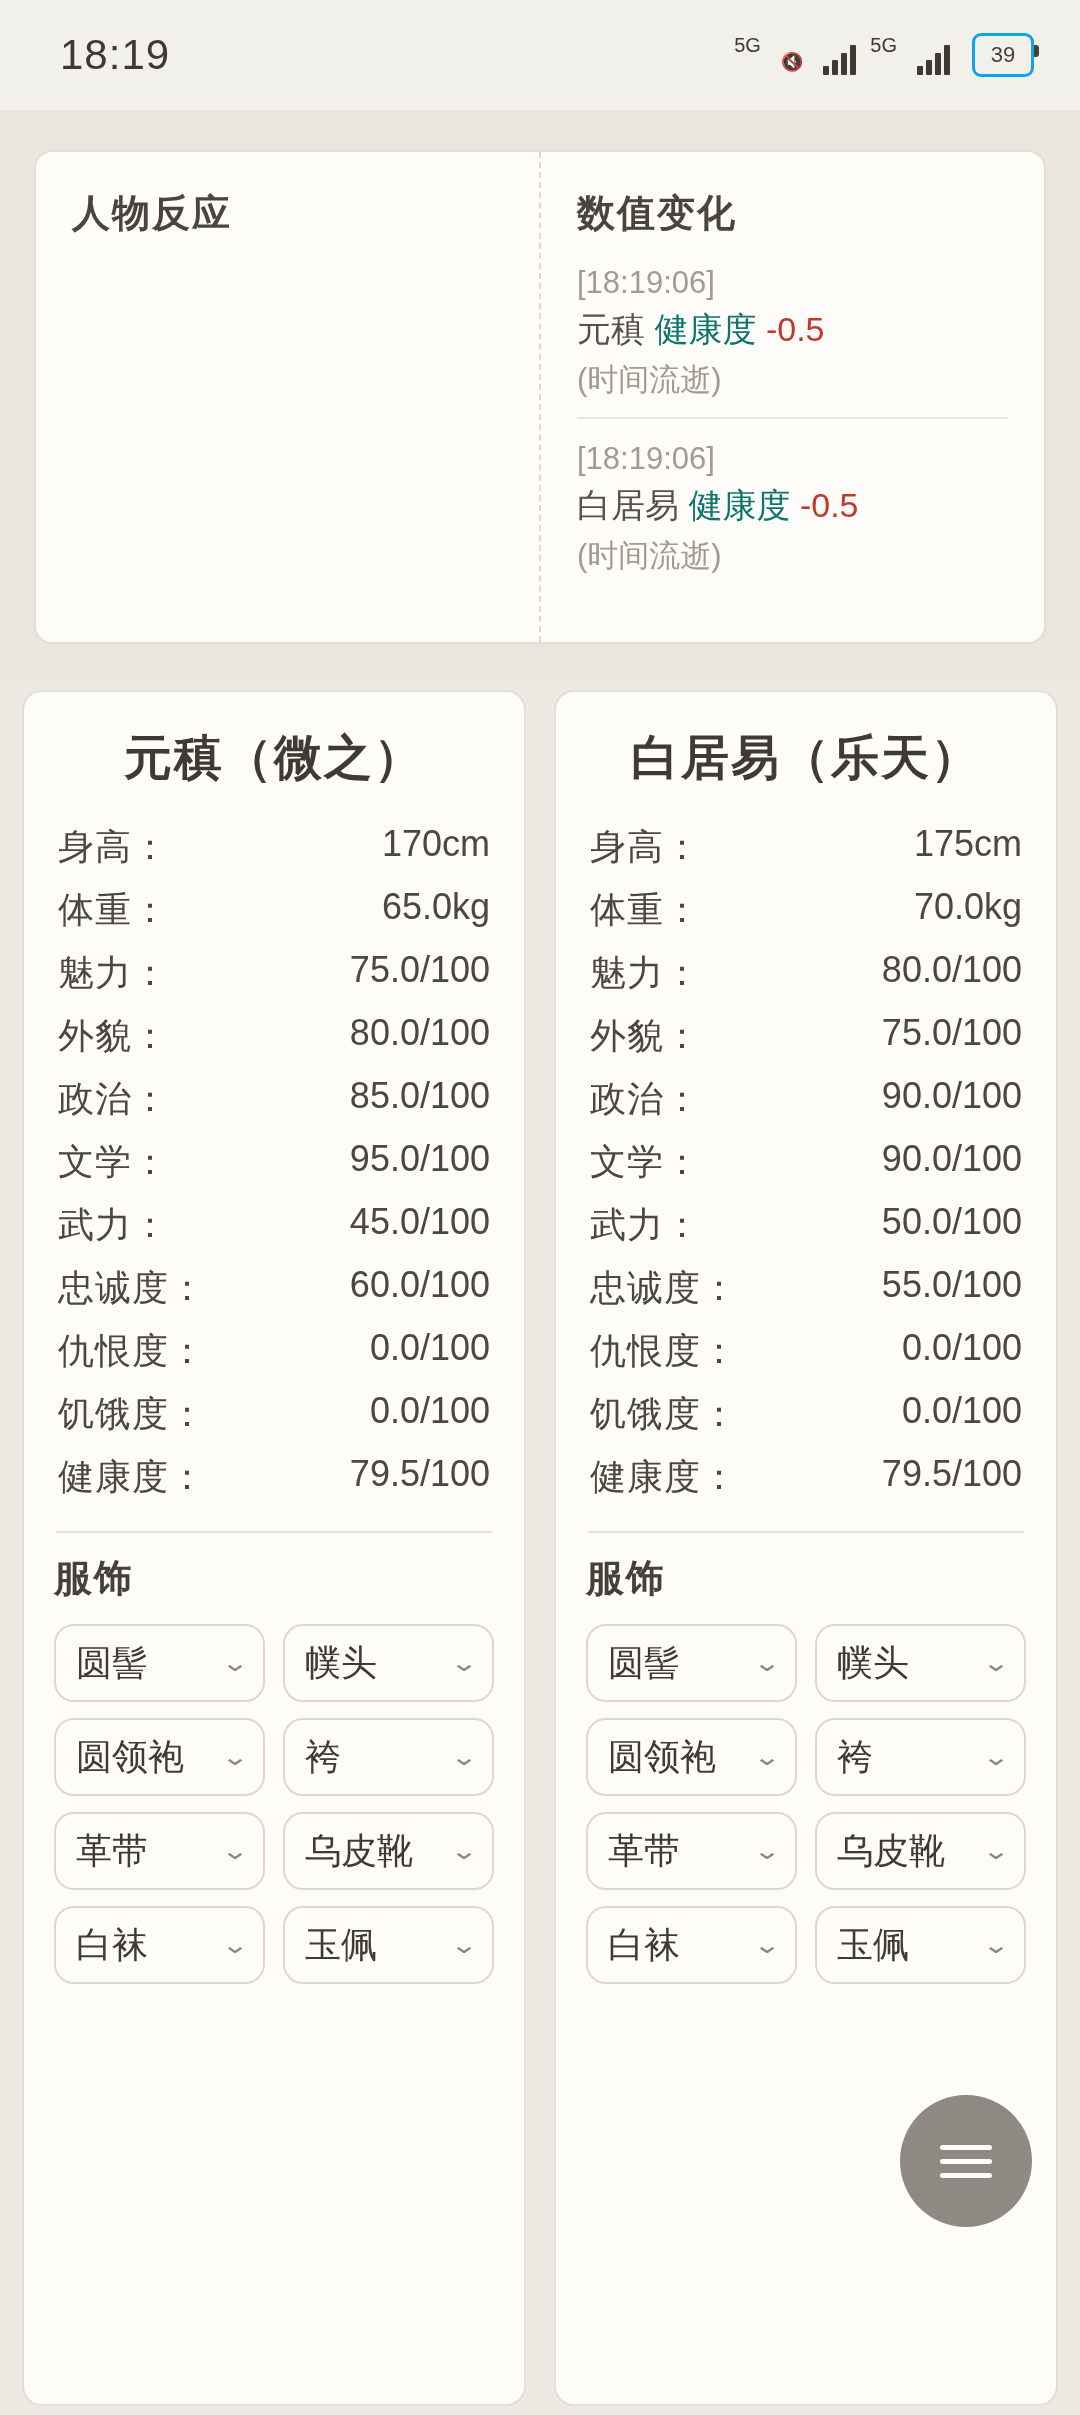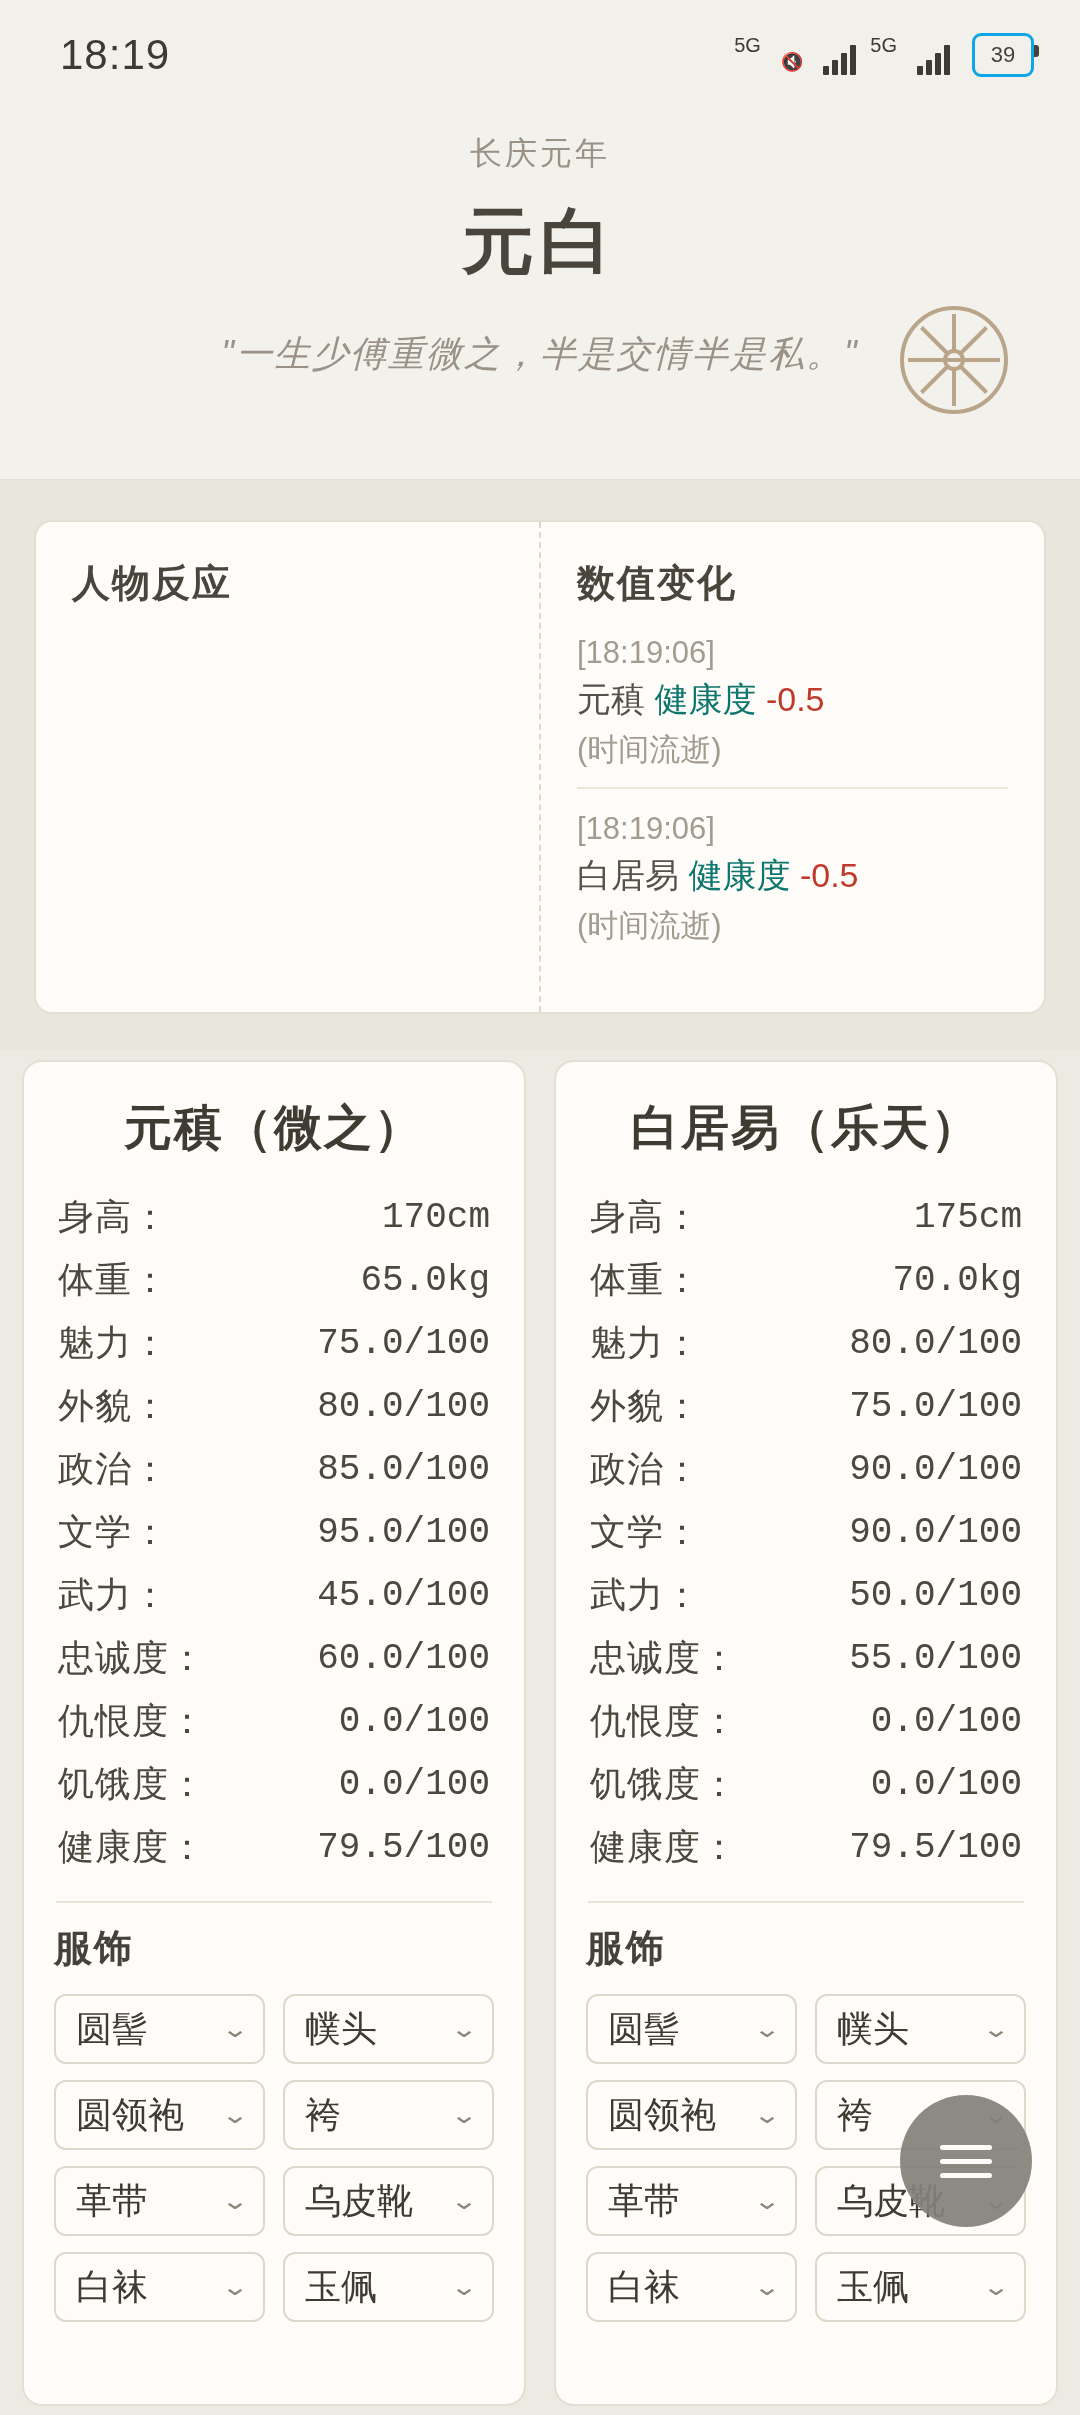--- a/index.html
+++ b/index.html
@@ -209,25 +209,24 @@
     font-size: 48px;
     font-weight: bold;
     color: #3f3a32;
     text-align: center;
     letter-spacing: 2px;
     margin-bottom: 26px;
   }
   .stat-row {
     display: flex;
     justify-content: space-between;
-    align-items: center;
+    align-items: flex-start;
     font-size: 36px;
     color: #4c473f;
     padding: 7px 4px;
-    font-family: Liberation Mono, monospace;
   }
   .stat-row .k { letter-spacing: 1px; }
   .stat-row .v { }
   .divider {
     height: 2px;
     background: #e7e3d8;
     margin: 22px 2px 20px 2px;
   }
   .sec-h {
     font-size: 38px;
@@ -236,23 +235,23 @@
     margin-bottom: 20px;
     letter-spacing: 2px;
   }
   .chips {
     display: flex;
     flex-wrap: wrap;
     gap: 16px 18px;
   }
   .chip {
     flex: 0 0 calc(50% - 9px);
-    height: 70px;
+    height: 78px;
     border: 2px solid #ddd8cc;
-    border-radius: 12px;
+    border-radius: 20px;
     background: #fdfcf8;
     display: flex;
     align-items: center;
     justify-content: space-between;
     padding: 0 18px 0 20px;
     font-size: 36px;
     color: #3f3a32;
   }
   .chip .caret {
     font-size: 24px;
@@ -308,29 +307,20 @@
             <i></i>
             <i></i>
           </span>
       </div>
       <div class="battery">
         <span>39</span>
       </div>
     </div>
   </div>
 
-  <div class="header">
-    <div class="era">长庆元年</div>
-    <div class="title">元白</div>
-    <div class="subtitle">"一生少傅重微之，半是交情半是私。"</div>
-    <div class="wheel">
-        <i></i>
-        <u></u>
-      </div>
-  </div>
 
   <div class="panel-wrap">
     <div class="panel">
       <div class="panel-col left">
         <div class="panel-h">人物反应</div>
       </div>
       <div class="panel-col">
         <div class="panel-h">数值变化</div>
         <div class="log-list">
 

